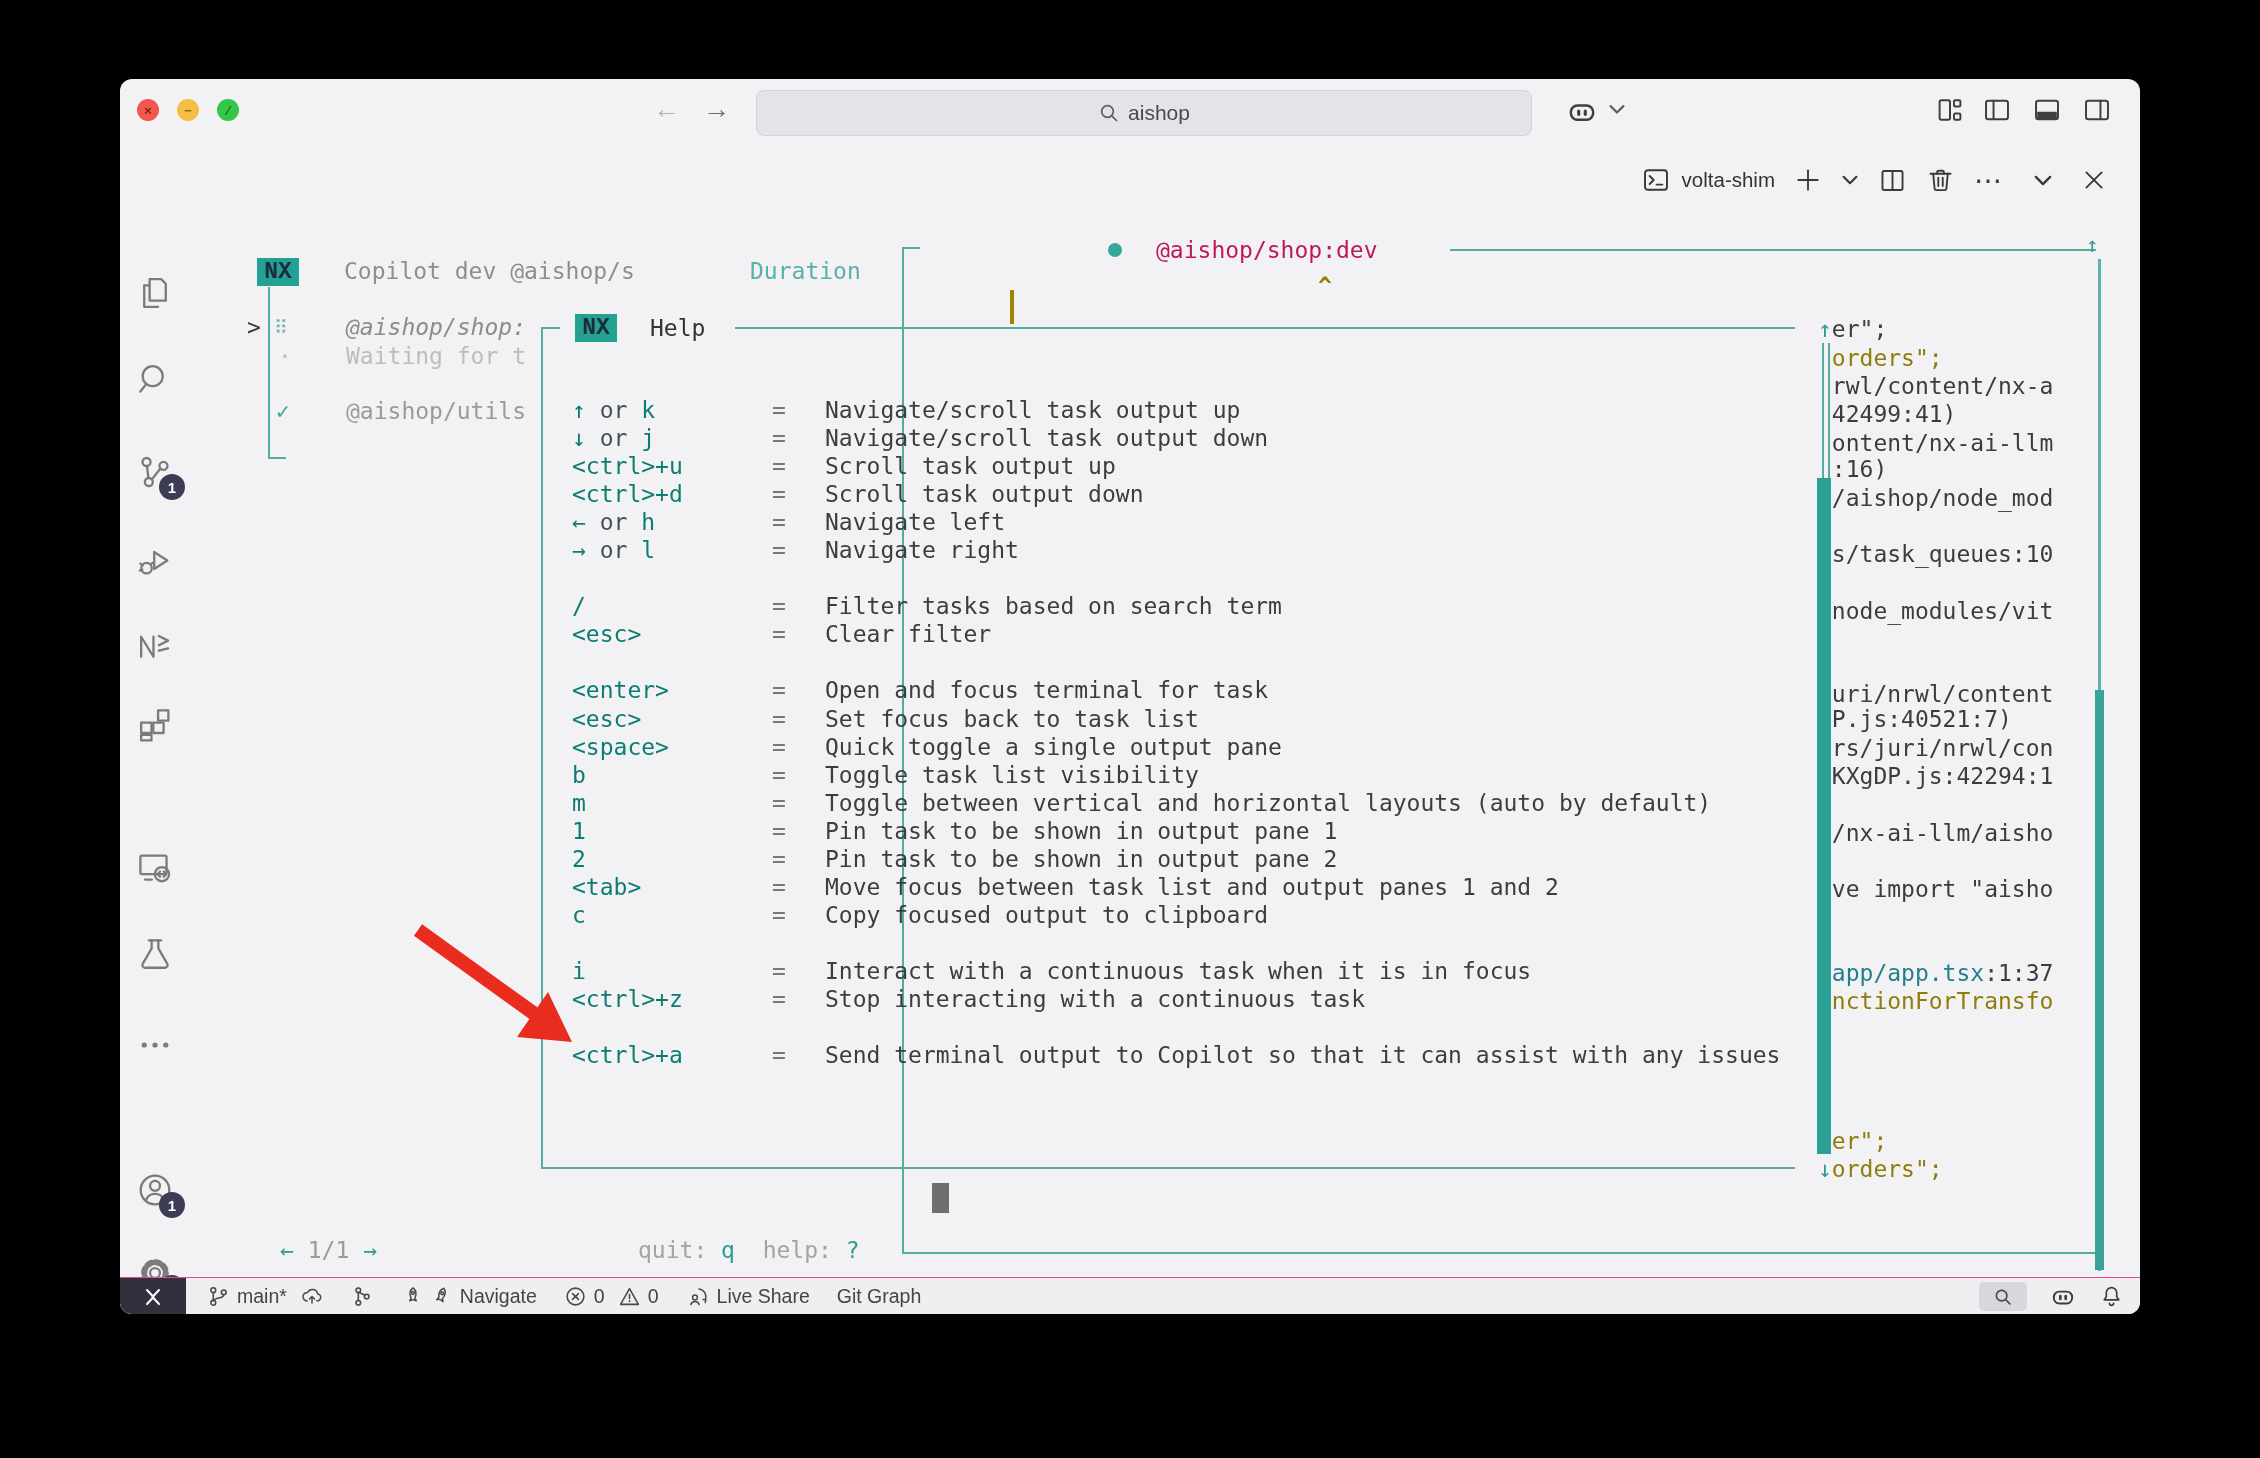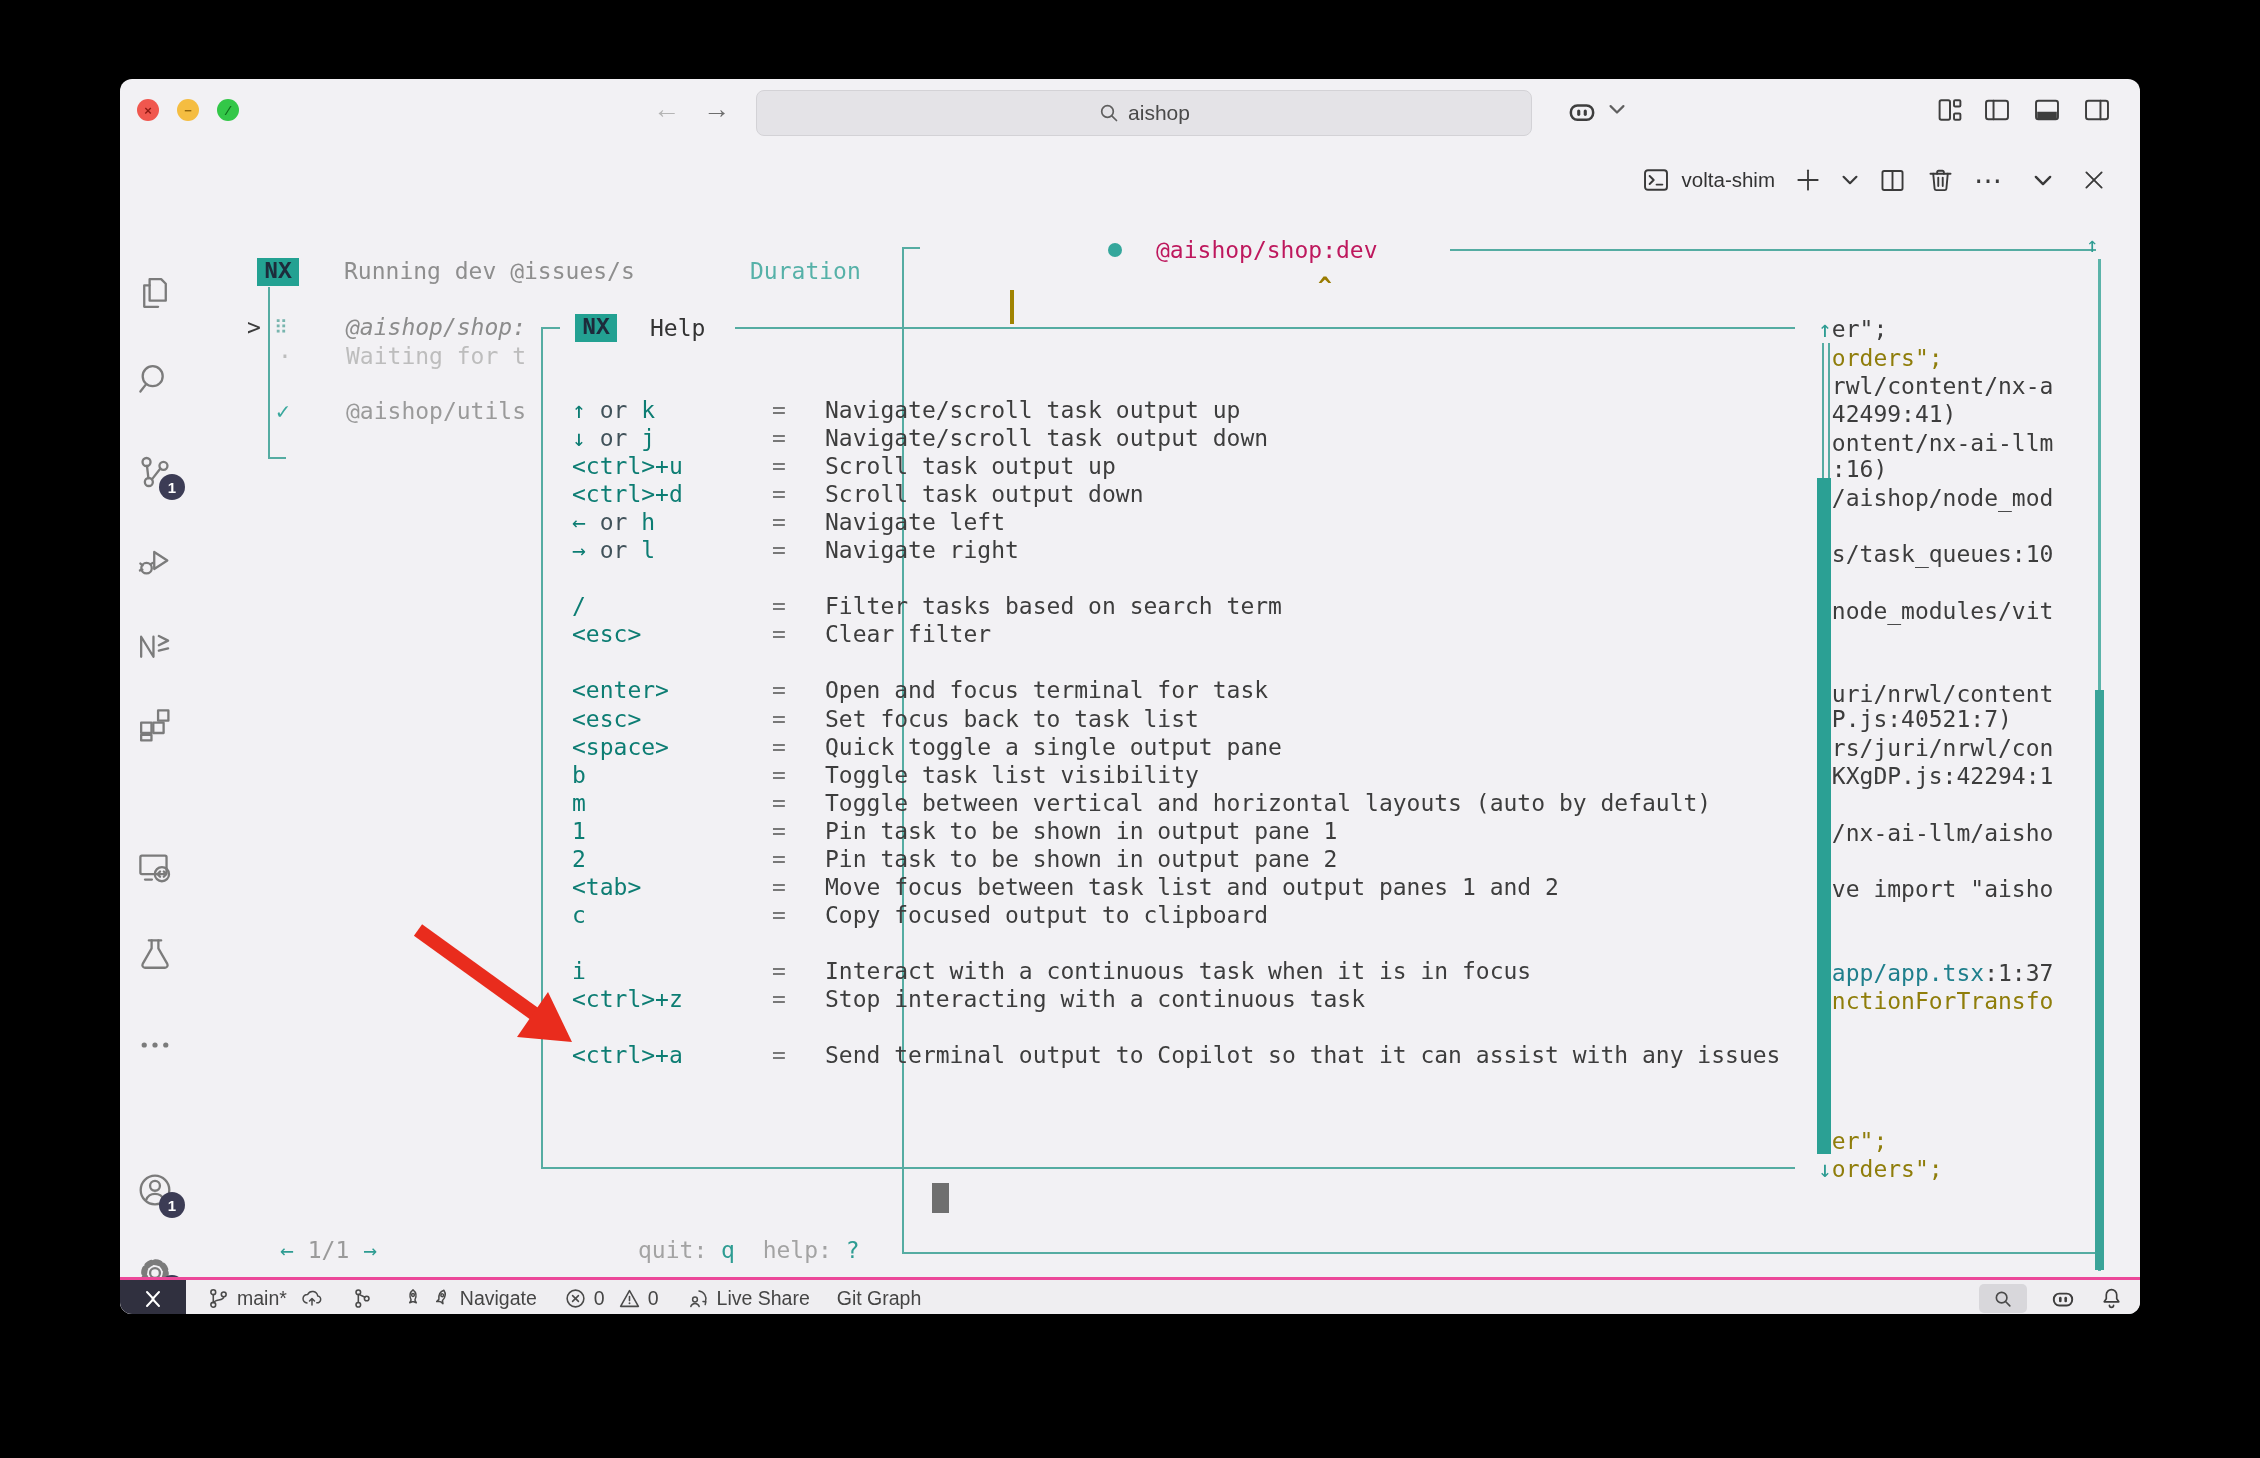--- a/index.html
+++ b/index.html
@@ -43,21 +43,21 @@
   .c-o{color:#8f7d0a;}
   .c-ta{color:#2e9c92;}
   .c-tl{color:#1f7f8c;}
   .hrow{height:28.05px;}
   .hk{display:inline-block;width:200px;}
   .heq{display:inline-block;width:53px;color:#787878;}
   .hd{color:#3d3d3d;}
   .rline{position:absolute;left:1698px;}
 
   
-  .statusbar{position:absolute;left:0;top:1198px;width:2020px;height:37px;background:#efeef1;border-top:3px solid #ec4899;display:flex;align-items:center;color:#454545;font-size:19.5px;}
+  .statusbar{position:absolute;left:0;top:1198px;width:2020px;height:37px;background:#efeef1;border-top:1px solid #ec4899;display:flex;align-items:center;color:#454545;font-size:19.5px;}
   .sitem{display:flex;align-items:center;gap:7px;margin-right:27px;}
   .sitem svg{stroke:#4a4a4a;fill:none;stroke-width:1.5;stroke-linecap:round;stroke-linejoin:round;}
   .remotebadge{width:66px;height:37px;background:#30303f;display:flex;align-items:center;justify-content:center;margin-right:21px;}
   .srow-right{position:absolute;right:16px;top:0;height:37px;display:flex;align-items:center;gap:22px;}
   .zoomchip{width:48px;height:29px;background:#d8d7db;border-radius:5px;display:flex;align-items:center;justify-content:center;}
 </style>
 </head>
 <body>
 
 <div class="stage">
@@ -245,21 +245,21 @@
     <div class="abitem" style="top:1036px;">
       <svg width="40" height="40" viewBox="0 0 26 26">
             <circle cx="13" cy="13" r="3.2"></circle>
             <circle cx="13" cy="13" r="7" stroke-dasharray="2.8 2.7" stroke-width="4"></circle>
           </svg>
       <span class="abadge">1</span>
     </div>
   </div>
 
   <div class="nxbadge abs" style="left:137px;top:179px;">NX</div>
-  <div class="mono abs" style="left:224px;top:178px;color:#8e8e8e;">Running dev @issues/s</div>
+  <div class="mono abs" style="left:224px;top:178px;color:#8e8e8e;">Copilot dev @aishop/s</div>
   <div class="mono abs" style="left:630px;top:178px;color:#56b1a8;">Duration</div>
 
   <div class="abs" style="left:148px;top:208px;width:16px;height:170px;border-left:2px solid #55aca2;border-bottom:2px solid #55aca2;"></div>
 
   <div class="mono abs" style="left:127px;top:234px;color:#3c3c3c;">&gt;</div>
   <div class="mono abs" style="left:154px;top:234px;color:#78b5ae;font-size:19px;">⠿</div>
   <div class="mono abs" style="left:226px;top:234px;color:#8c8c8c;font-style:italic;">@aishop/shop:</div>
   <div class="mono abs" style="left:158px;top:263px;color:#bdbdbd;">·</div>
   <div class="mono abs" style="left:226px;top:263px;color:#bdbdbd;">Waiting for t</div>
   <div class="mono abs" style="left:156px;top:318px;color:#3aa89d;">✓</div>

